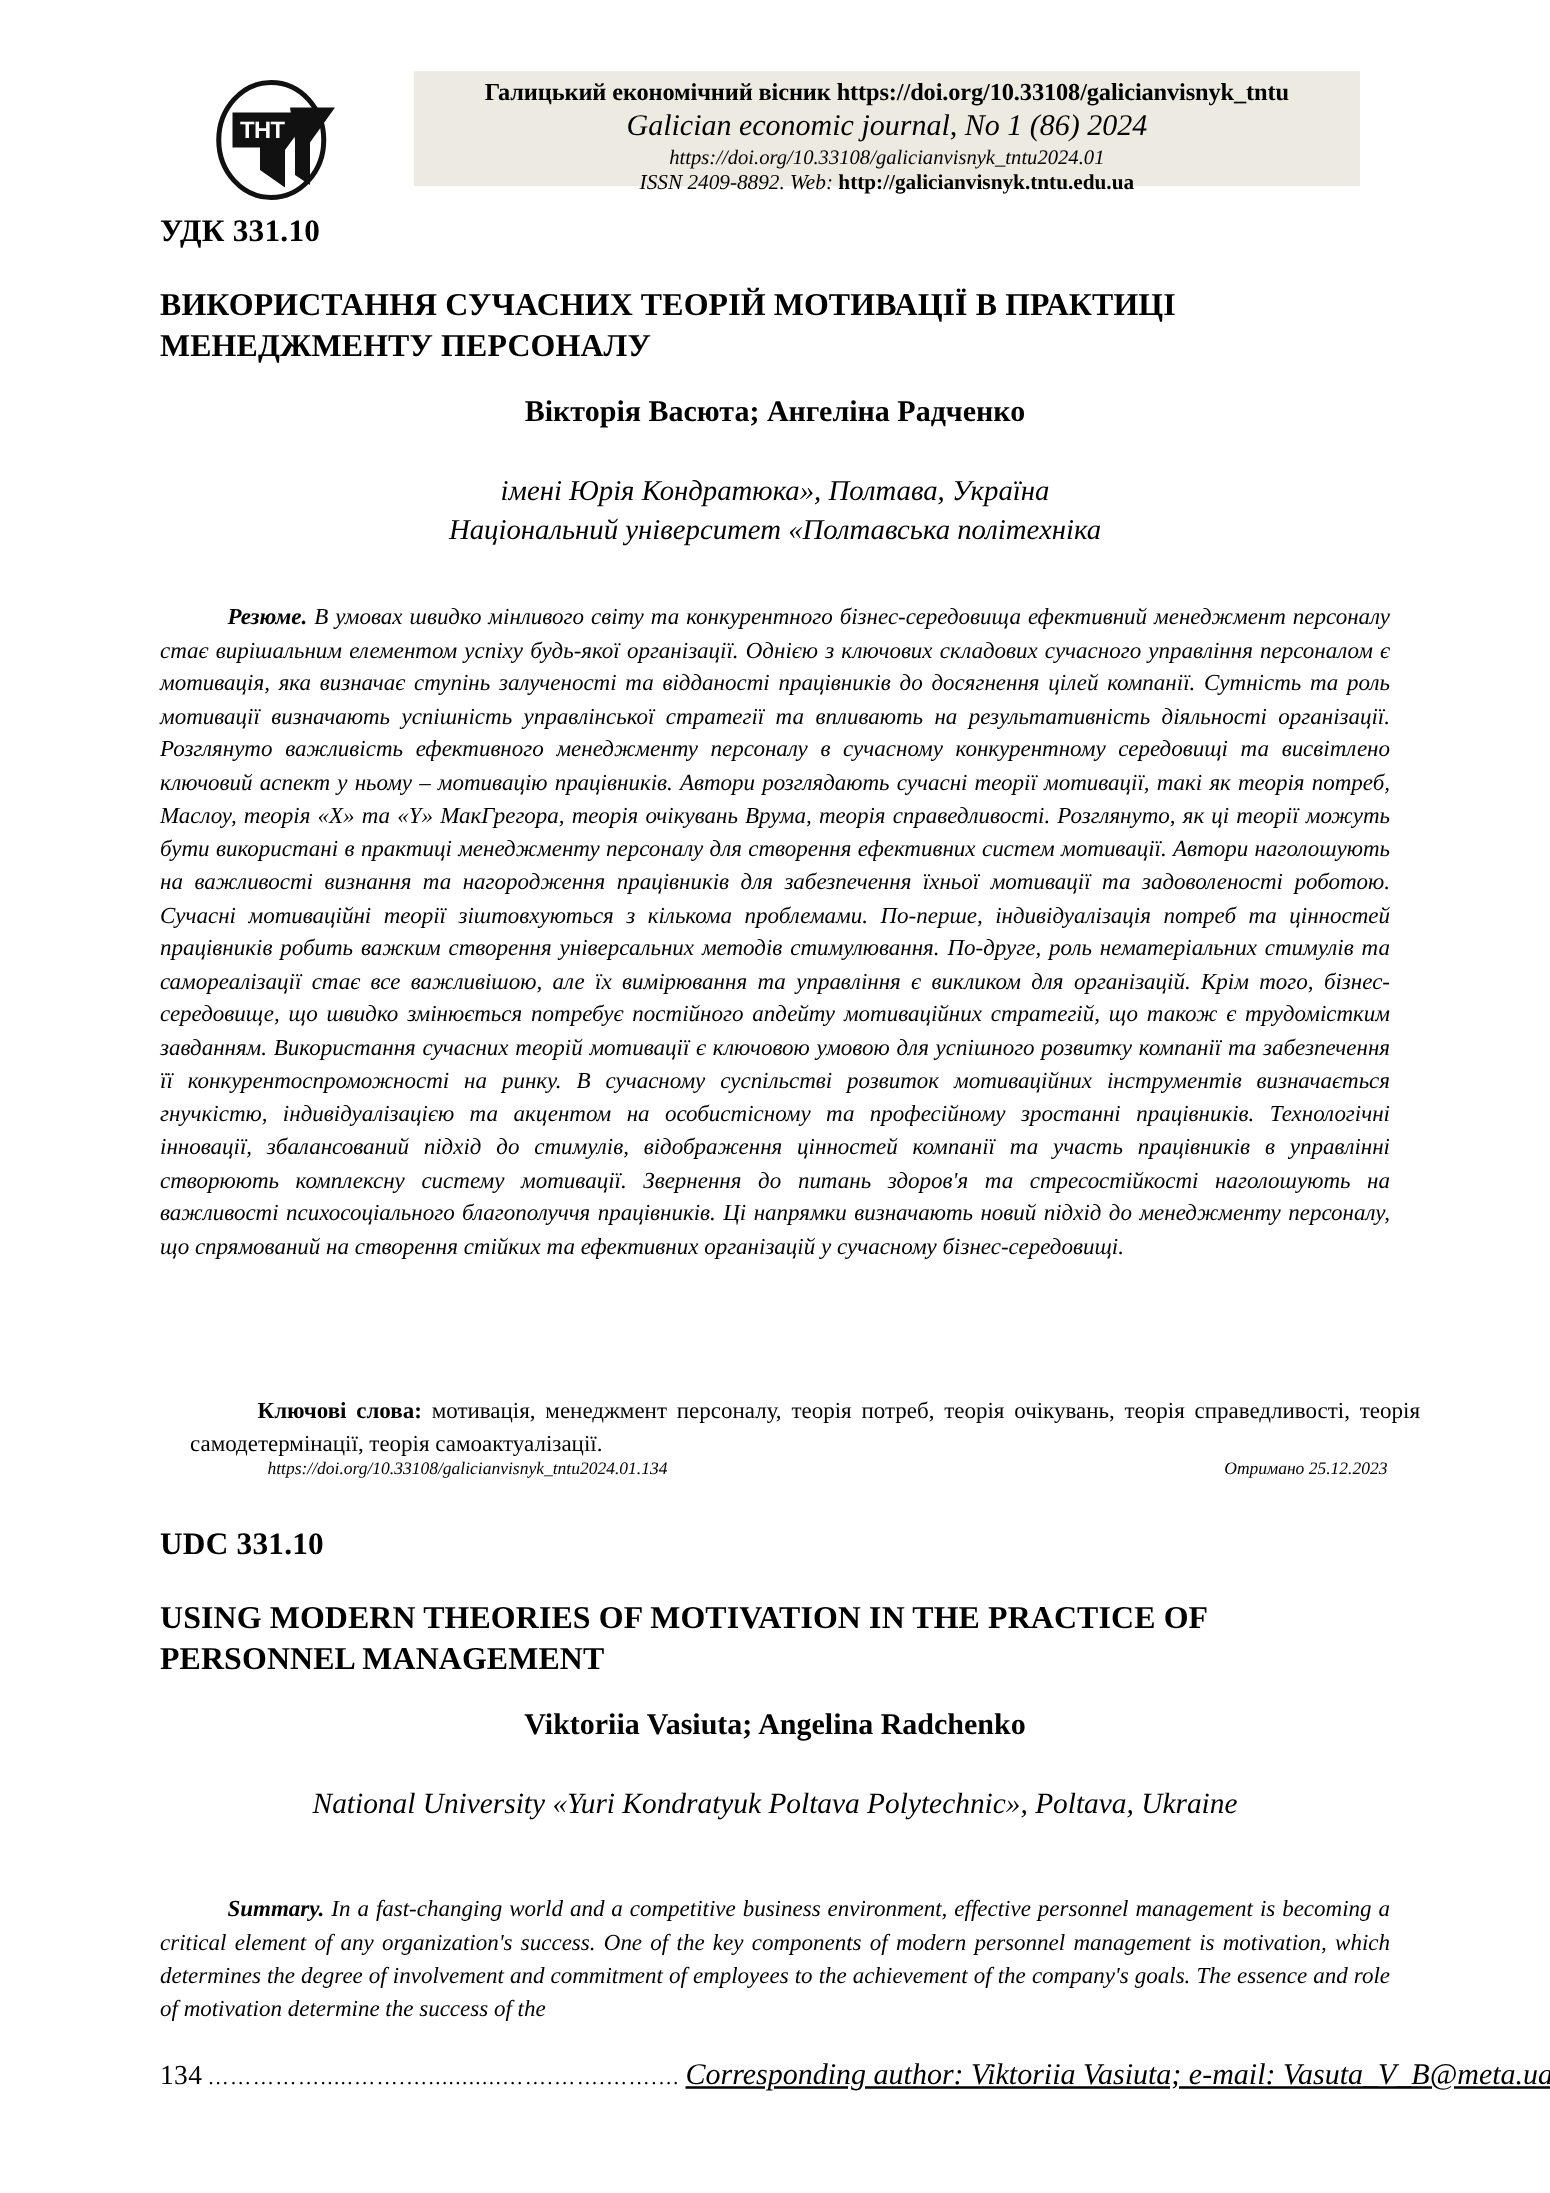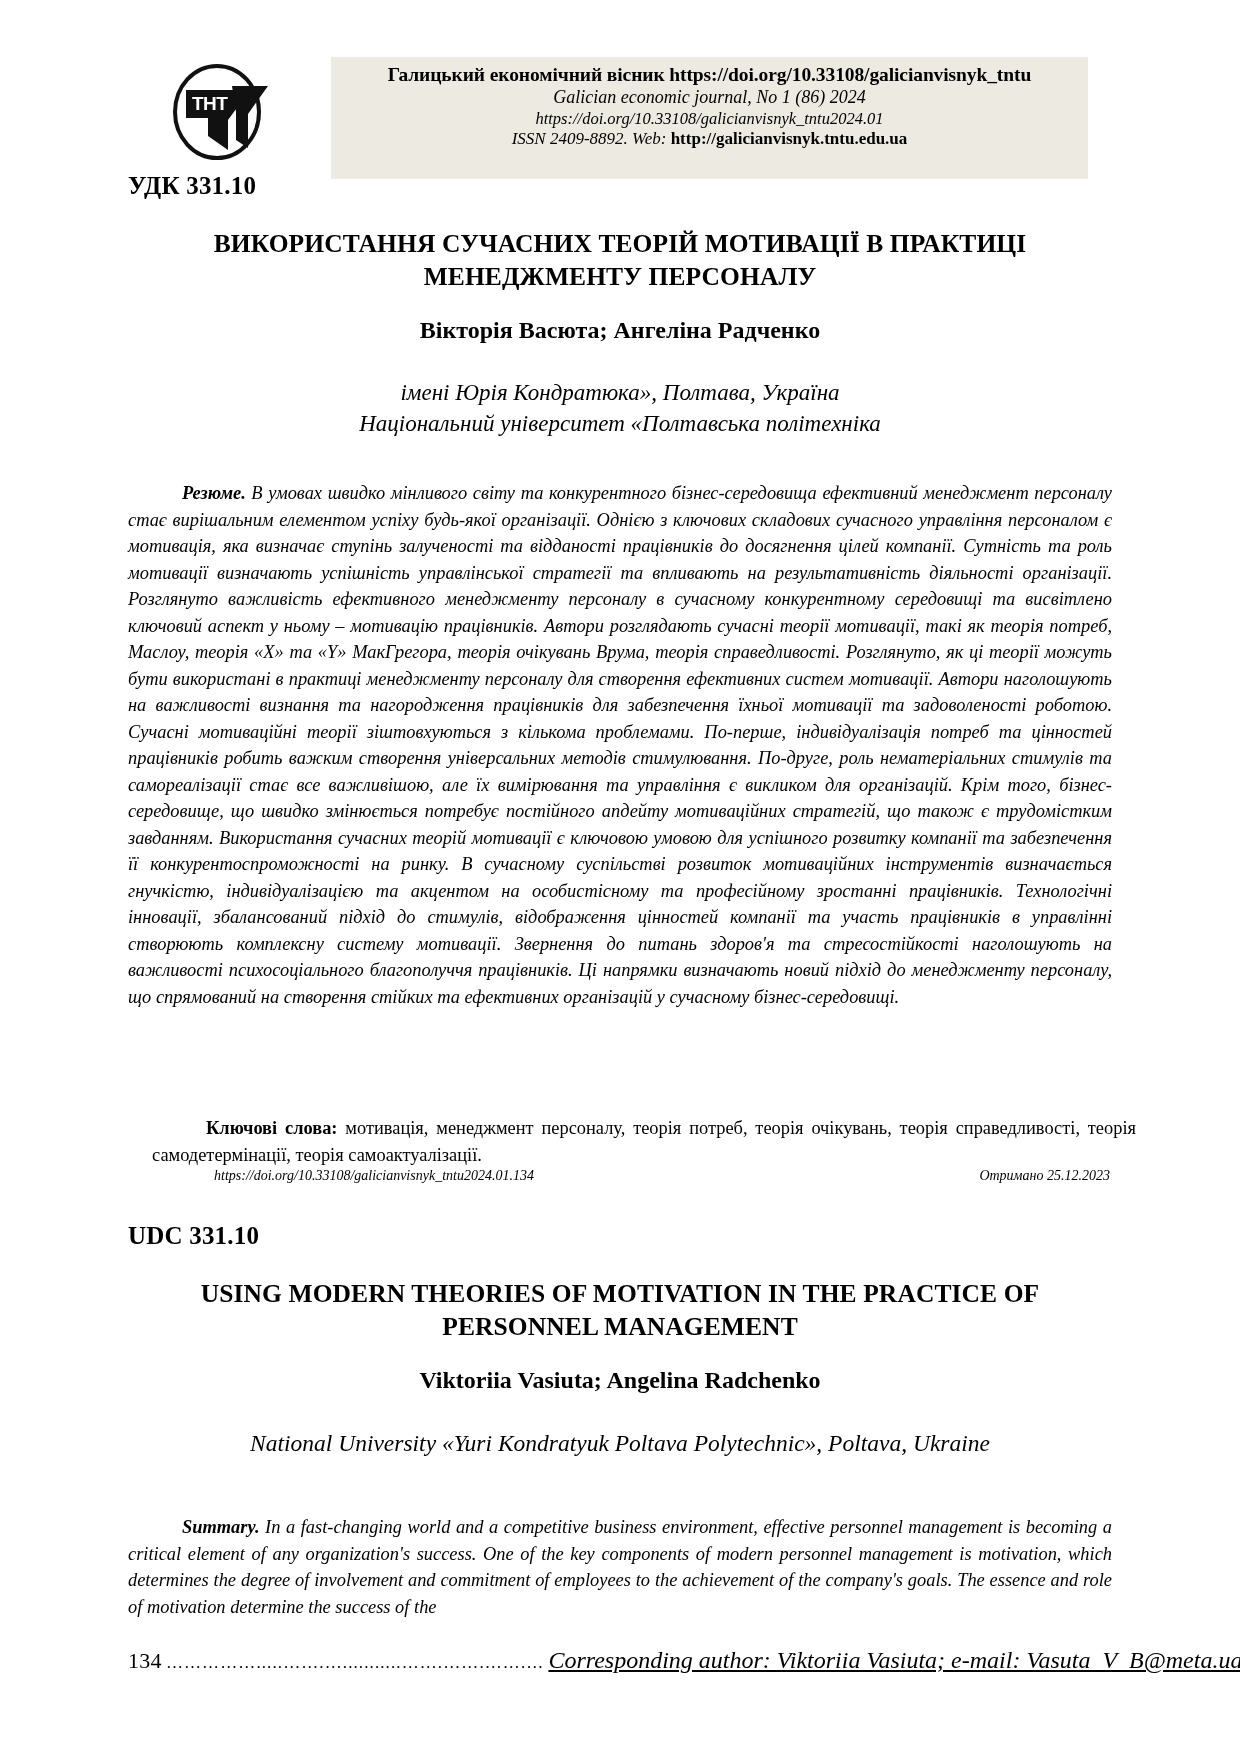--- a/index.html
+++ b/index.html
@@ -39,38 +39,38 @@
     width: 118px;
     height: 100px;
   }
   .logo svg { display: block; }
 
   .banner {
     position: absolute;
     left: 331px;
     top: 57px;
     width: 757px;
-    height: 122px;
+    height: 92px;
     background: #edebe1;
     box-sizing: border-box;
     padding: 6px 8px 4px 8px;
     text-align: center;
   }
   .banner .line {
     line-height: 1.22;
     white-space: nowrap;
   }
   .banner .l1 {
     font-weight: bold;
     font-size: 19.5px;
     letter-spacing: -0.1px;
   }
   .banner .l2 {
     font-style: italic;
-    font-size: 18px;
+    font-size: 24px;
   }
   .banner .l3 {
     font-style: italic;
     font-size: 16.5px;
   }
   .banner .l4 {
     font-size: 17px;
     font-style: italic;
   }
   .banner .l4 b {
@@ -87,21 +87,20 @@
 
   .udc {
     font-weight: bold;
     font-size: 25px;
     letter-spacing: 0.2px;
   }
 
   h1.doc-title {
     font-weight: bold;
     font-size: 25.5px;
-    text-align: center;
     line-height: 1.28;
     margin: 0;
     letter-spacing: 0.1px;
   }
 
   .authors {
     font-weight: bold;
     font-size: 24px;
     text-align: center;
     line-height: 1.3;

